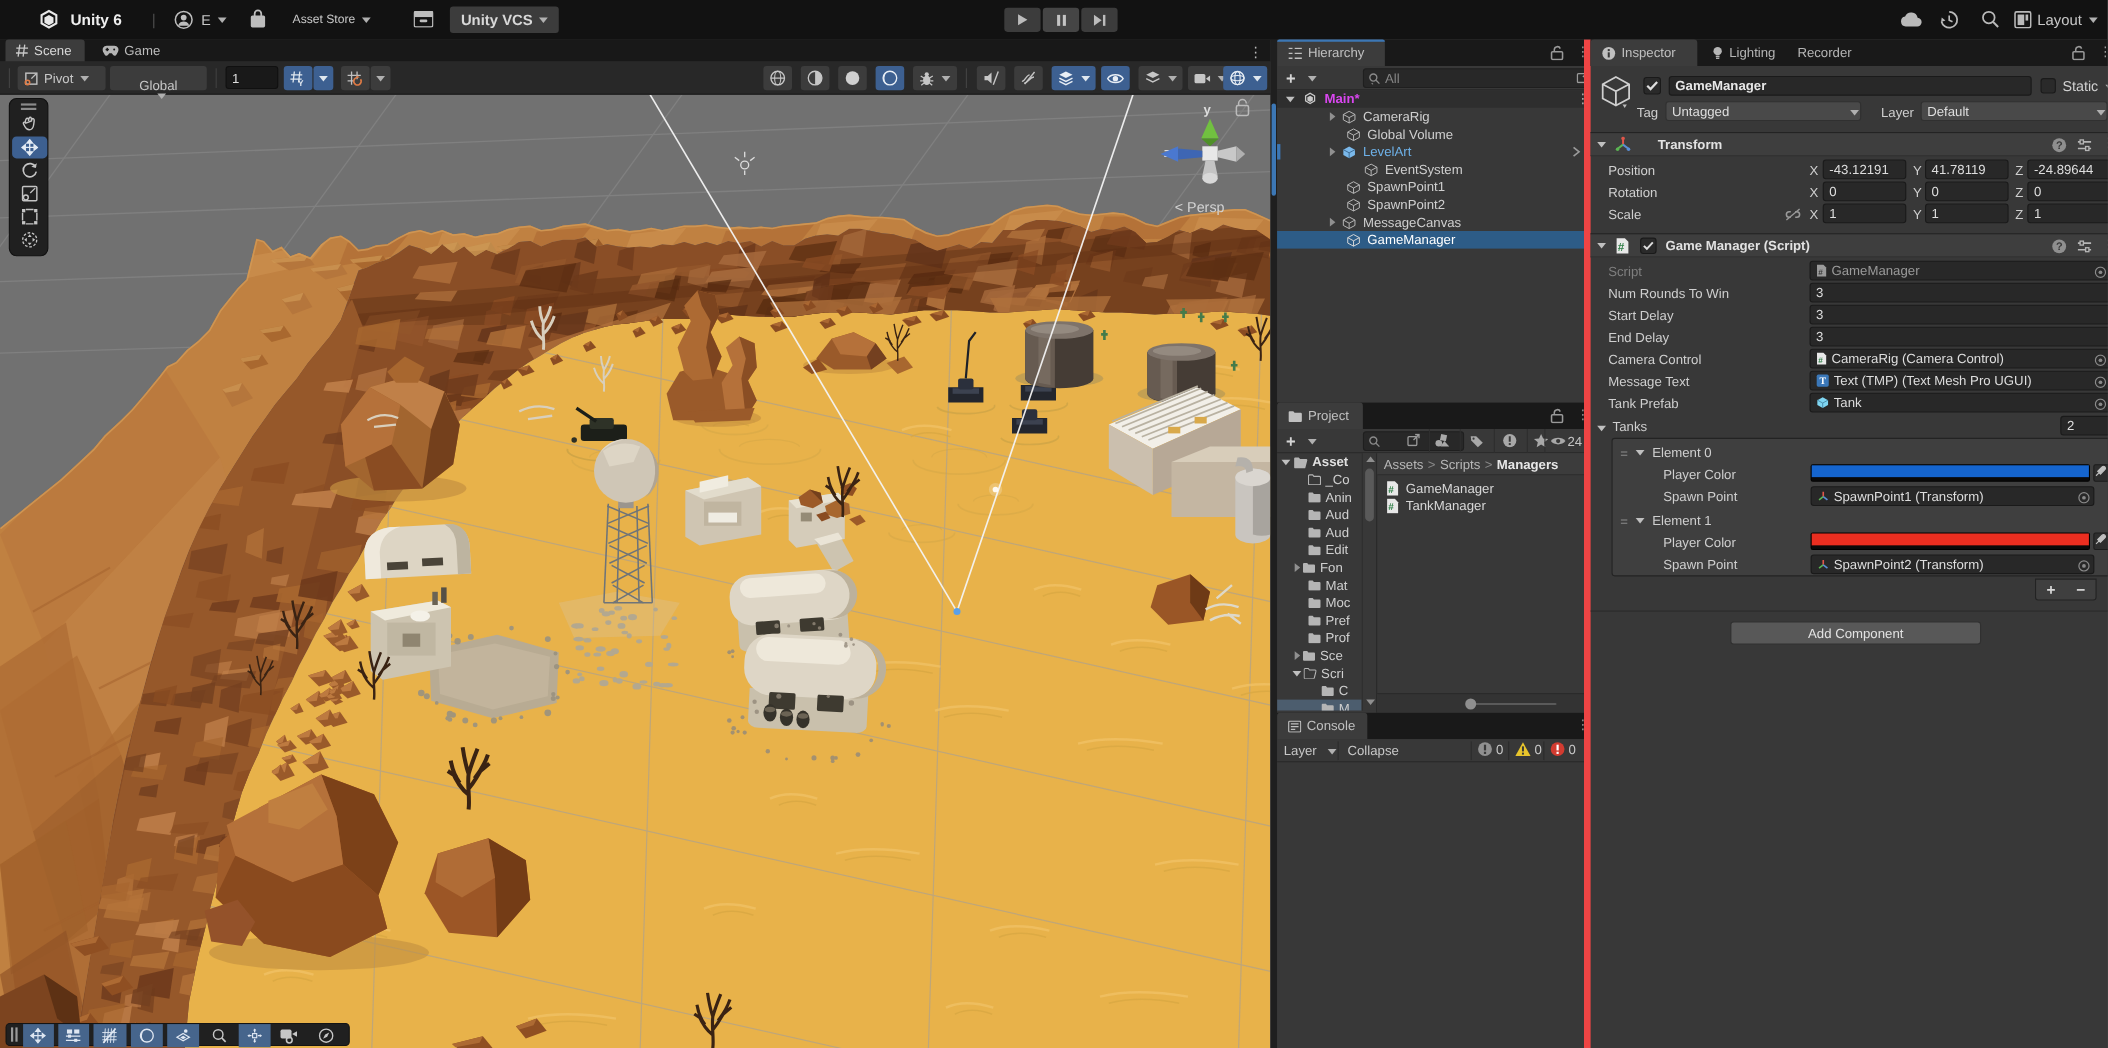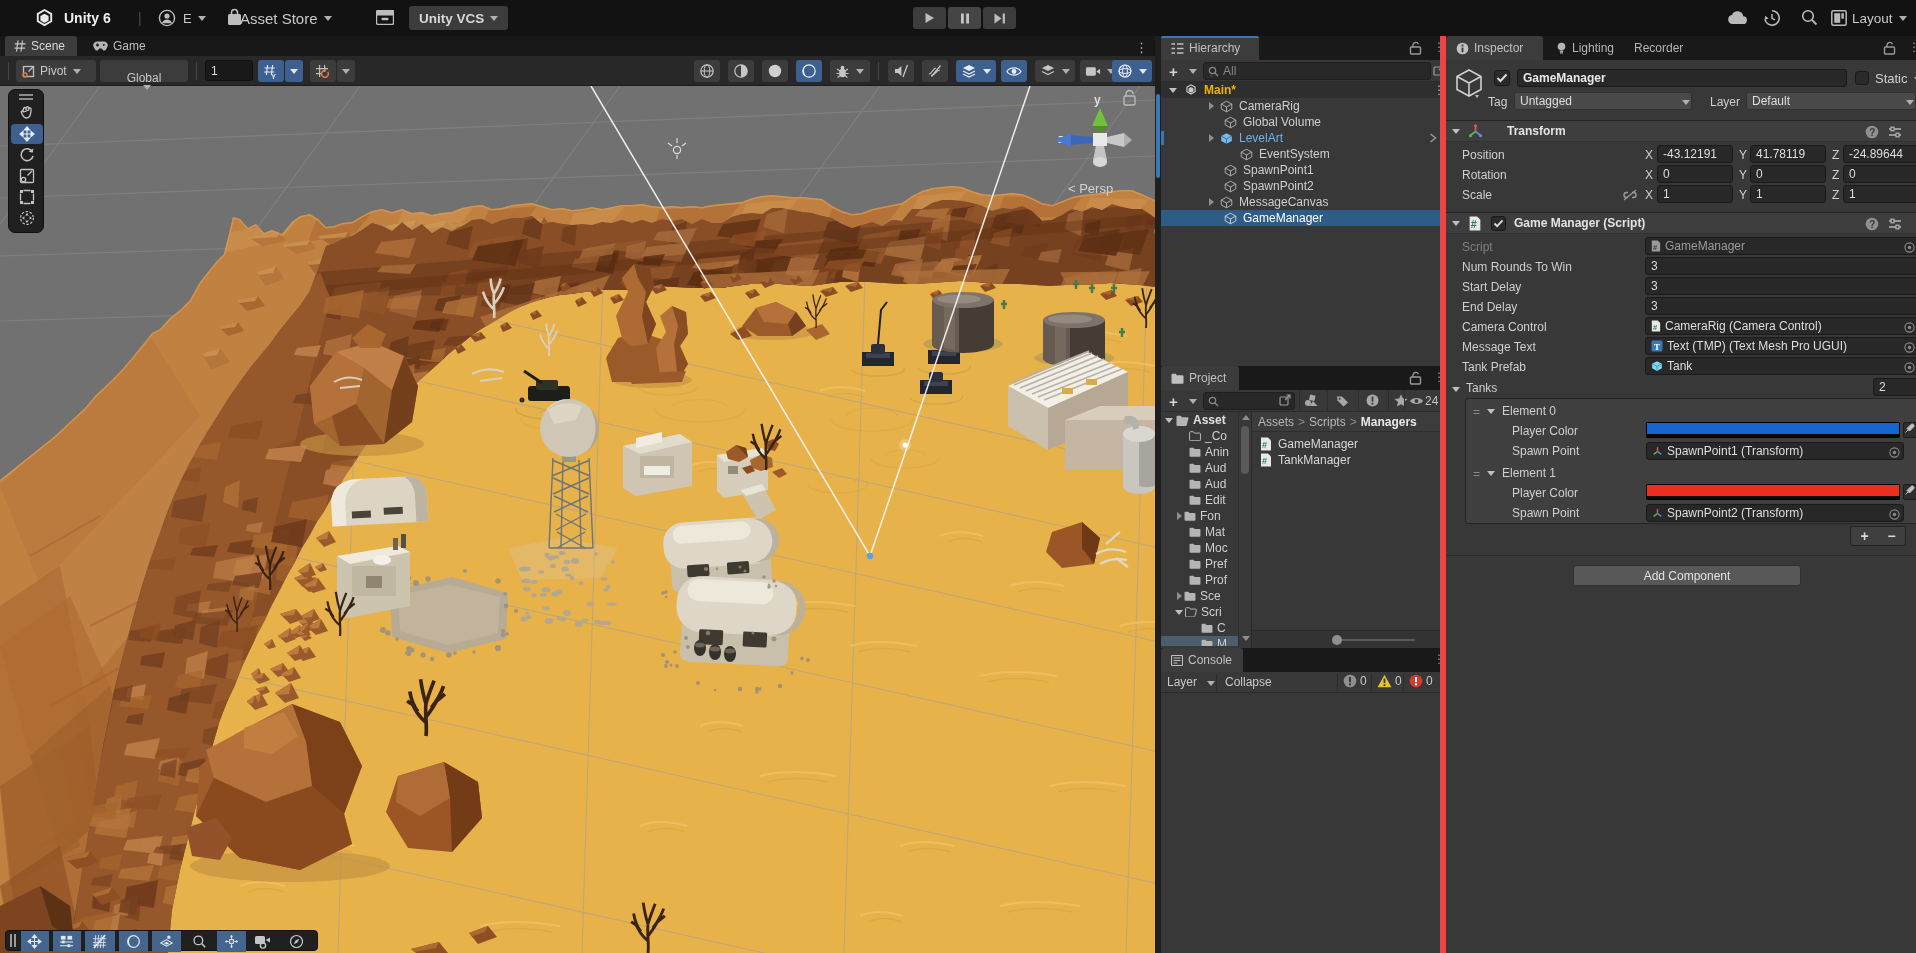--- a/index.html
+++ b/index.html
@@ -21,21 +21,21 @@
 .tbtn { position:absolute; top:4px; height:22px; background:#3c3c3c; border-radius:3px; display:flex; align-items:center; padding:11px 5px; color:#c8c8c8; }
 .tbtn.blue { background:#3d6091; }
 .tsep { position:absolute; top:6px; width:1px; height:18px; background:#1e1e1e; border-right:1px solid #454545;}
 
 .panel-tabs { position:absolute; background:#191919; height:24px; }
 .ptab { position:absolute; top:0; height:24px; display:flex; align-items:center; padding:0 10px; color:#c0c0c0; background:#3c3c3c; border-radius:3px 3px 0 0; }
 .ptab .blue-top { position:absolute; left:0; top:0; width:100%; height:2px; background:#3c77b5; border-radius:3px 3px 0 0;}
 .ptab-plain { position:absolute; top:0; height:24px; display:flex; align-items:center; padding:0 10px; color:#b5b5b5; }
 .lockmenu { position:absolute; color:#999; }
 .toolrow { position:absolute; background:#383838; border-bottom:1px solid #2b2b2b; }
-.searchbox { position:absolute; background:#282828; border:1px solid #1f1f1f; border-radius:3px; height:18px; display:flex; align-items:center; padding:0 4px; color:#868686; }
+.searchbox { position:absolute; background:#282828; border:1px solid #1f1f1f; border-radius:3px; height:18px; display:flex; align-items:center; padding:0 4px; color:#868686;margin-left:36px; }
 .row16 { height:16px; display:flex; align-items:center; }
 .field { background:#282828; border:1px solid #1a1a1a; border-radius:3px; height:18px; display:flex; align-items:center; padding:0 5px; color:#dedede; position:absolute; }
 .comp-header { position:absolute; background:#3e3e3e; border-top:1px solid #232323; border-bottom:1px solid #313131; height:22px; display:flex; align-items:center; }
 .foldarrow { width:0; height:0; border-top:5px solid #c0c0c0; border-left:4px solid transparent; border-right:4px solid transparent; display:inline-block; }
 .rarrow { width:0; height:0; border-left:5px solid #909090; border-top:4px solid transparent; border-bottom:4px solid transparent; display:inline-block; }
 </style>
 </head>
 <body>
 <div id="root">
 
@@ -1058,21 +1058,21 @@
     <svg class="abs" style="left:158px;top:9px;" width="18" height="18" viewBox="0 0 18 18">
       <circle cx="9" cy="9" r="7.6" fill="none" stroke="#bdbdbd" stroke-width="1.4"></circle>
       <circle cx="9" cy="7" r="2.6" fill="#bdbdbd"></circle>
       <path d="M3.8 14.3 C5 11.4 7 10.6 9 10.6 C11 10.6 13 11.4 14.2 14.3" fill="#bdbdbd"></path>
     </svg>
     <div class="mb-item" style="left:183px;font-size:13px;">E<span class="caret"></span></div>
     <svg class="abs" style="left:226px;top:8px;" width="17" height="19" viewBox="0 0 17 19">
       <rect x="2" y="6" width="13" height="11" rx="1.5" fill="#bdbdbd"></rect>
       <path d="M5.5 8 V4.5 a3 3 0 0 1 6 0 V8" fill="none" stroke="#bdbdbd" stroke-width="1.6"></path>
     </svg>
-    <div class="mb-item" style="left:240px;font-size:15px;">Asset Store<span class="caret"></span></div>
+    <div class="mb-item" style="left:266px;font-size:11px;">Asset Store<span class="caret"></span></div>
     <svg class="abs" style="left:376px;top:10px;" width="18" height="15" viewBox="0 0 18 15">
       <rect x="0.5" y="0.5" width="17" height="14" rx="1.5" fill="none" stroke="#bdbdbd" stroke-width="1.4"></rect>
       <rect x="0.5" y="0.5" width="17" height="5" fill="#bdbdbd"></rect>
       <rect x="5.5" y="7.8" width="7" height="2.4" rx="1" fill="#bdbdbd"></rect>
     </svg>
     <div class="mb-item vcsbtn" style="left:409px;font-size:13.5px;">Unity VCS<span class="caret"></span></div>
 
     <div class="playbtn" style="left:913px;">
         <svg width="11" height="12" viewBox="0 0 11 12">
           <path d="M1.5 1 L10 6 L1.5 11 Z" fill="#bcbcbc"></path>
@@ -1277,21 +1277,21 @@
         </svg>
     </div>
     <div class="abs" style="left:0;top:46px;width:285px;height:284px;">
 
       <div class="row16 abs" style="left:0;top:0;width:285px;background:#2e2e2e;">
         <span class="foldarrow" style="margin-left:8px;"></span>
         <svg width="14" height="14" viewBox="0 0 24 24" style="margin-left:7px;">
             <path fill="#c8c8c8" d="M12 2 L20 6.5 V15.5 L12 20 L4 15.5 V6.5 Z M12 4.3 L6 7.7 V14.3 L12 17.7 L18 14.3 V7.7 Z"></path>
             <path fill="#c8c8c8" d="M12 7 L16.3 9.4 V14.2 L12 16.6 L7.7 14.2 V9.4 Z"></path>
           </svg>
-        <span style="margin-left:6px;color:#eab308;font-weight:bold;">Main*</span>
+        <span style="margin-left:6px;color:#d946ef;font-weight:bold;">Main*</span>
         <span class="abs" style="left:272px;top:1px;color:#bbb;">⋮</span>
       </div>
       <div class="row16 abs" style="left:0;top:16px;width:285px;">
         <span class="rarrow" style="margin-left:48px;"></span>
         <svg class="cubeic" width="13" height="13" viewBox="0 0 16 16" style="margin-left:6px;">
             <path d="M8 1.5 L14.5 5 V11 L8 14.5 L1.5 11 V5 Z M1.5 5 L8 8.5 L14.5 5 M8 8.5 V14.5" fill="none" stroke="#b8b8b8" stroke-width="1.1"></path>
           </svg>
         <span style="margin-left:6px;">CameraRig</span>
       </div>
       <div class="row16 abs" style="left:0;top:32px;width:285px;">

